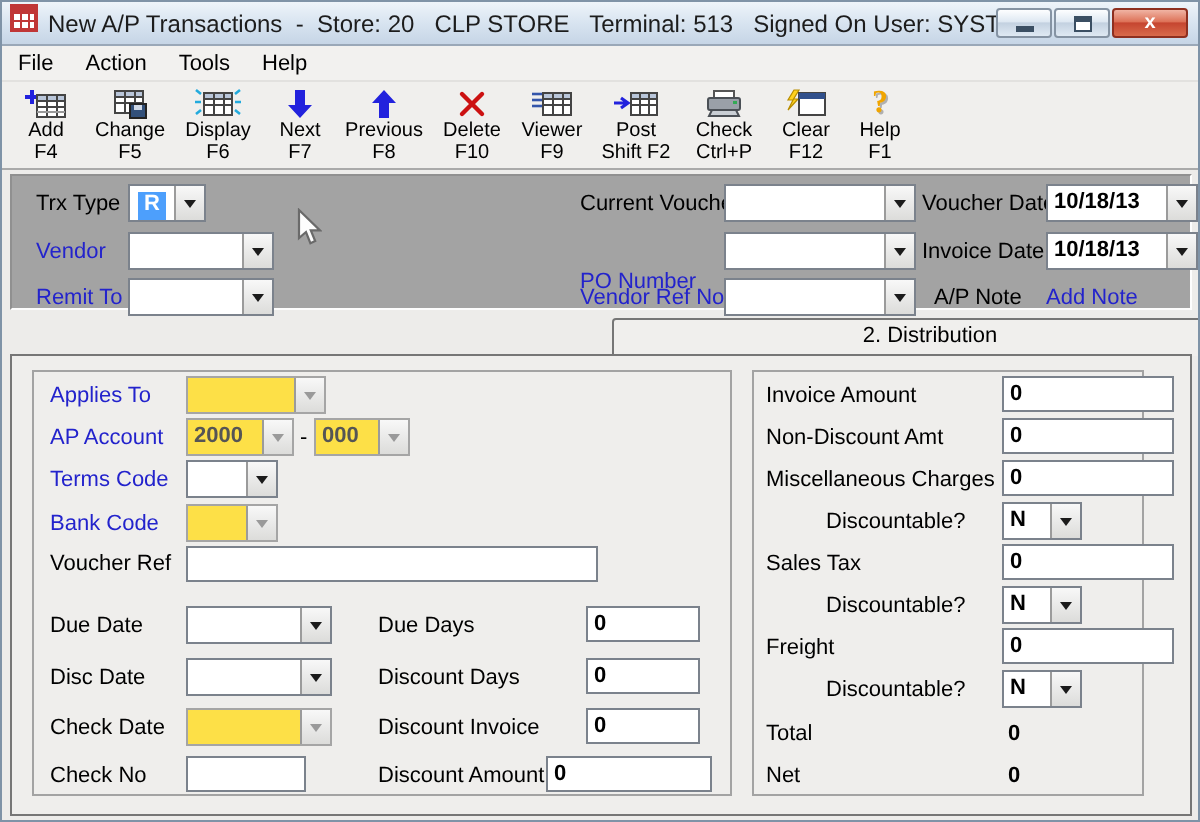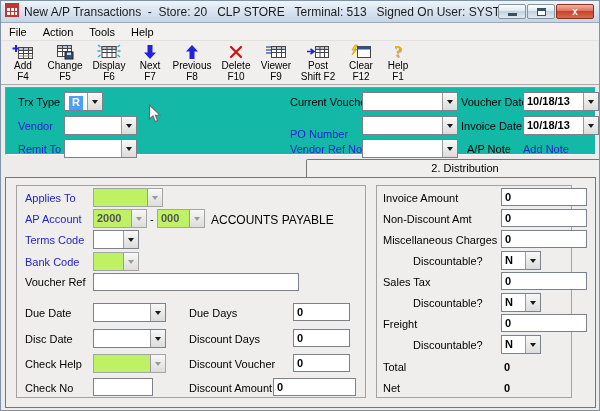--- a/index.html
+++ b/index.html
@@ -42,36 +42,36 @@
   }
   .tbtn {
     height:40px; display:flex; flex-direction:column; align-items:center;
     justify-content:flex-start; cursor:pointer; padding-top:1px;
   }
   .ticon { height:16px; display:flex; align-items:center; justify-content:center; }
   .tlabel, .tkey { font-size:10px; line-height:11px; color:#000; white-space:nowrap; }
   
   .header-panel {
     position:absolute; left:4px; top:86px; width:591px; height:68px;
-    border:1px solid; border-color:#909090 #fdfdfd #fdfdfd #909090; background:#14b8a6;
+    border:1px solid; border-color:#909090 #fdfdfd #fdfdfd #909090; background:#a3a3a3;
   }
   .lbl { position:absolute; font-size:11px; color:#000; white-space:nowrap; }
   .link { color:#2323cc; cursor:pointer;text-align:center; }
   .combo { position:absolute; height:19px; background:#fff; border:1px solid #7b828c; }
   .combo .cb-val {
     display:block; font-size:11px; font-weight:bold; padding:2px 2px 0 3px;
     white-space:nowrap; overflow:hidden; height:100%;
   }
   .combo .cb-btn {
     position:absolute; right:0; top:0; width:15px; height:100%;
     background:linear-gradient(#f8f8f8, #dcdcda); border-left:1px solid #9b9b9b;
     display:flex; align-items:center; justify-content:center; cursor:pointer;
   }
   .arr { width:0; height:0; border-left:3.5px solid transparent; border-right:3.5px solid transparent; border-top:4px solid #1b1b1b; }
-  .combo.disabled { background:#bef264; border-color:#a5a5a5; }
+  .combo.disabled { background:#fde047; border-color:#a5a5a5; }
   .combo.disabled .cb-val { color:#555; }
   .combo.disabled .arr { border-top-color:#9a9a9a; }
   .hl { background:#4d9ffc; color:#fff; padding:0 3px; margin-left:1px; display:inline-block; height:14px; margin-top:1px; }
   .tbox {
     position:absolute; height:18px; background:#fff; border:1px solid #7b828c;
     font-size:11px; font-weight:bold; padding:2px 3px 0 3px;
   }
   
   .tabstrip { position:absolute; left:4px; top:156px; width:591px; height:21px; }
   .tab {
@@ -227,20 +227,32 @@
             <rect x="9.5" y="2.5" width="13" height="11" fill="#fff" stroke="#444"></rect>
             <rect x="9.5" y="2.5" width="13" height="3" fill="#b9c6da" stroke="#444"></rect>
             <line x1="14" y1="2.5" x2="14" y2="13.5" stroke="#444"></line>
             <line x1="18.5" y1="2.5" x2="18.5" y2="13.5" stroke="#444"></line>
             <line x1="9.5" y1="8.5" x2="22.5" y2="8.5" stroke="#444"></line>
           </svg>
       </span>
       <span class="tlabel">Post</span>
       <span class="tkey">Shift F2</span>
     </div>
+    <div class="tbtn" style="width:42px">
+      <span class="ticon">
+        <svg width="20" height="16" viewBox="0 0 20 16">
+            <rect x="5" y="1.5" width="10" height="4" fill="#fff" stroke="#555"></rect>
+            <rect x="2" y="5" width="16" height="6" rx="1" fill="#9aa0a8" stroke="#4a4f55"></rect>
+            <rect x="14.5" y="6.5" width="2" height="1.5" fill="#3a5"></rect>
+            <path d="M4 11 h12 l1.5 3 h-15 Z" fill="#c9ced4" stroke="#4a4f55"></path>
+          </svg>
+      </span>
+      <span class="tlabel">Check</span>
+      <span class="tkey">Ctrl+P</span>
+    </div>
     <div class="tbtn" style="width:40px">
       <span class="ticon">
         <svg width="22" height="16" viewBox="0 0 22 16">
             <polygon points="5,1 2,6 4.5,6 2,11 7,5.5 4.8,5.5 7.5,1" fill="#ffd21e" stroke="#b88d00" stroke-width="0.6"></polygon>
             <rect x="7.5" y="2.5" width="13" height="11" fill="#fff" stroke="#444"></rect>
             <rect x="7.5" y="2.5" width="13" height="3" fill="#31508c"></rect>
           </svg>
       </span>
       <span class="tlabel">Clear</span>
       <span class="tkey">F12</span>
@@ -278,21 +290,21 @@
         </span>
     </div>
 
     <span class="lbl link" style="left:12px; top:32px;">Vendor</span>
     <div class="combo" style="left:58px; top:28px; width:73px;">
       <span class="cb-val"></span>
       <span class="cb-btn">
           <span class="arr"></span>
         </span>
     </div>
-    <span class="lbl link" style="left:284px; top:40px;">PO Number</span>
+    <span class="lbl link" style="left:284px; top:47px;">PO Number</span>
     <div class="combo" style="left:356px; top:28px; width:96px;">
       <span class="cb-val"></span>
       <span class="cb-btn">
           <span class="arr"></span>
         </span>
     </div>
     <span class="lbl" style="left:455px; top:32px;">Invoice Date</span>
     <div class="combo" style="left:517px; top:28px; width:76px;">
       <span class="cb-val">10/18/13</span>
       <span class="cb-btn">
@@ -340,21 +352,20 @@
             <span class="arr"></span>
           </span>
       </div>
       <span class="lbl" style="left:133px; top:27px;">-</span>
       <div class="combo disabled" style="left:140px; top:23px; width:48px;">
         <span class="cb-val">000</span>
         <span class="cb-btn">
             <span class="arr"></span>
           </span>
       </div>
-      <span class="lbl" style="left:194px; top:27px; font-size:12px;">ACCOUNTS PAYABLE</span>
 
       <span class="lbl link" style="left:8px; top:48px;">Terms Code</span>
       <div class="combo" style="left:76px; top:44px; width:46px;">
         <span class="cb-val"></span>
         <span class="cb-btn">
             <span class="arr"></span>
           </span>
       </div>
 
       <span class="lbl link" style="left:8px; top:70px;">Bank Code</span>
@@ -381,28 +392,28 @@
       <span class="lbl" style="left:8px; top:147px;">Disc Date</span>
       <div class="combo" style="left:76px; top:143px; width:73px;">
         <span class="cb-val"></span>
         <span class="cb-btn">
             <span class="arr"></span>
           </span>
       </div>
       <span class="lbl" style="left:172px; top:147px;">Discount Days</span>
       <div class="tbox" style="left:276px; top:143px; width:57px;">0</div>
 
-      <span class="lbl" style="left:8px; top:172px;">Check Help</span>
+      <span class="lbl" style="left:8px; top:172px;">Check Date</span>
       <div class="combo disabled" style="left:76px; top:168px; width:73px;">
         <span class="cb-val"></span>
         <span class="cb-btn">
             <span class="arr"></span>
           </span>
       </div>
-      <span class="lbl" style="left:172px; top:172px;">Discount Voucher</span>
+      <span class="lbl" style="left:172px; top:172px;">Discount Invoice</span>
       <div class="tbox" style="left:276px; top:168px; width:57px;">0</div>
 
       <span class="lbl" style="left:8px; top:196px;">Check No</span>
       <div class="tbox" style="left:76px; top:192px; width:60px;"></div>
       <span class="lbl" style="left:172px; top:196px;">Discount Amount</span>
       <div class="tbox" style="left:256px; top:192px; width:83px;">0</div>
     </div>
 
     <div class="groupbox" style="left:370px; top:7px; width:196px; height:213px;">
       <span class="lbl" style="left:6px; top:6px;">Invoice Amount</span>

